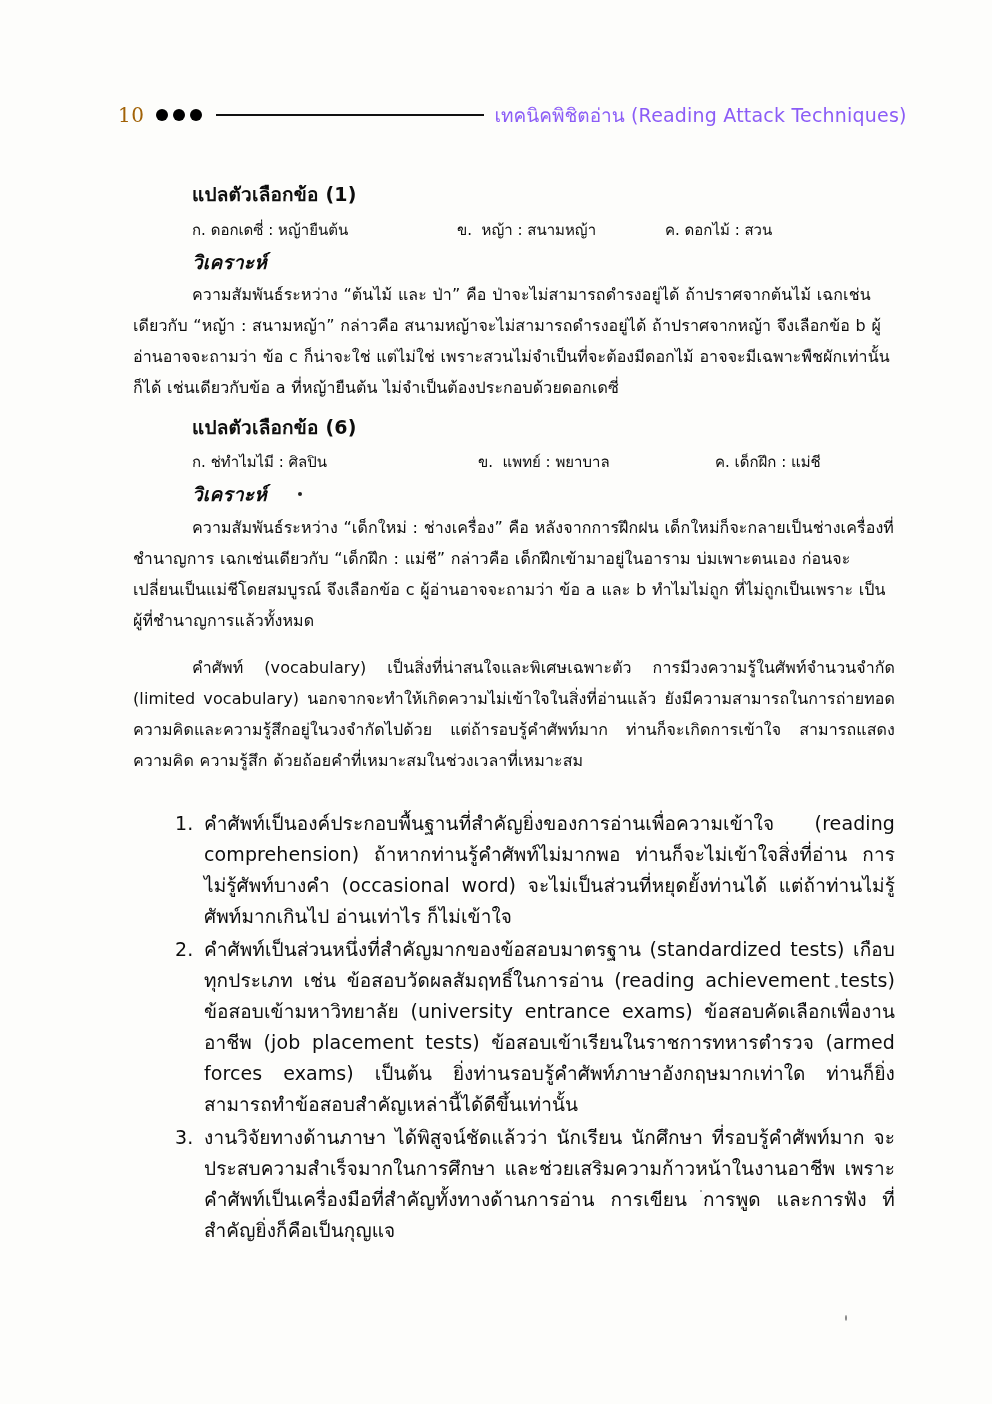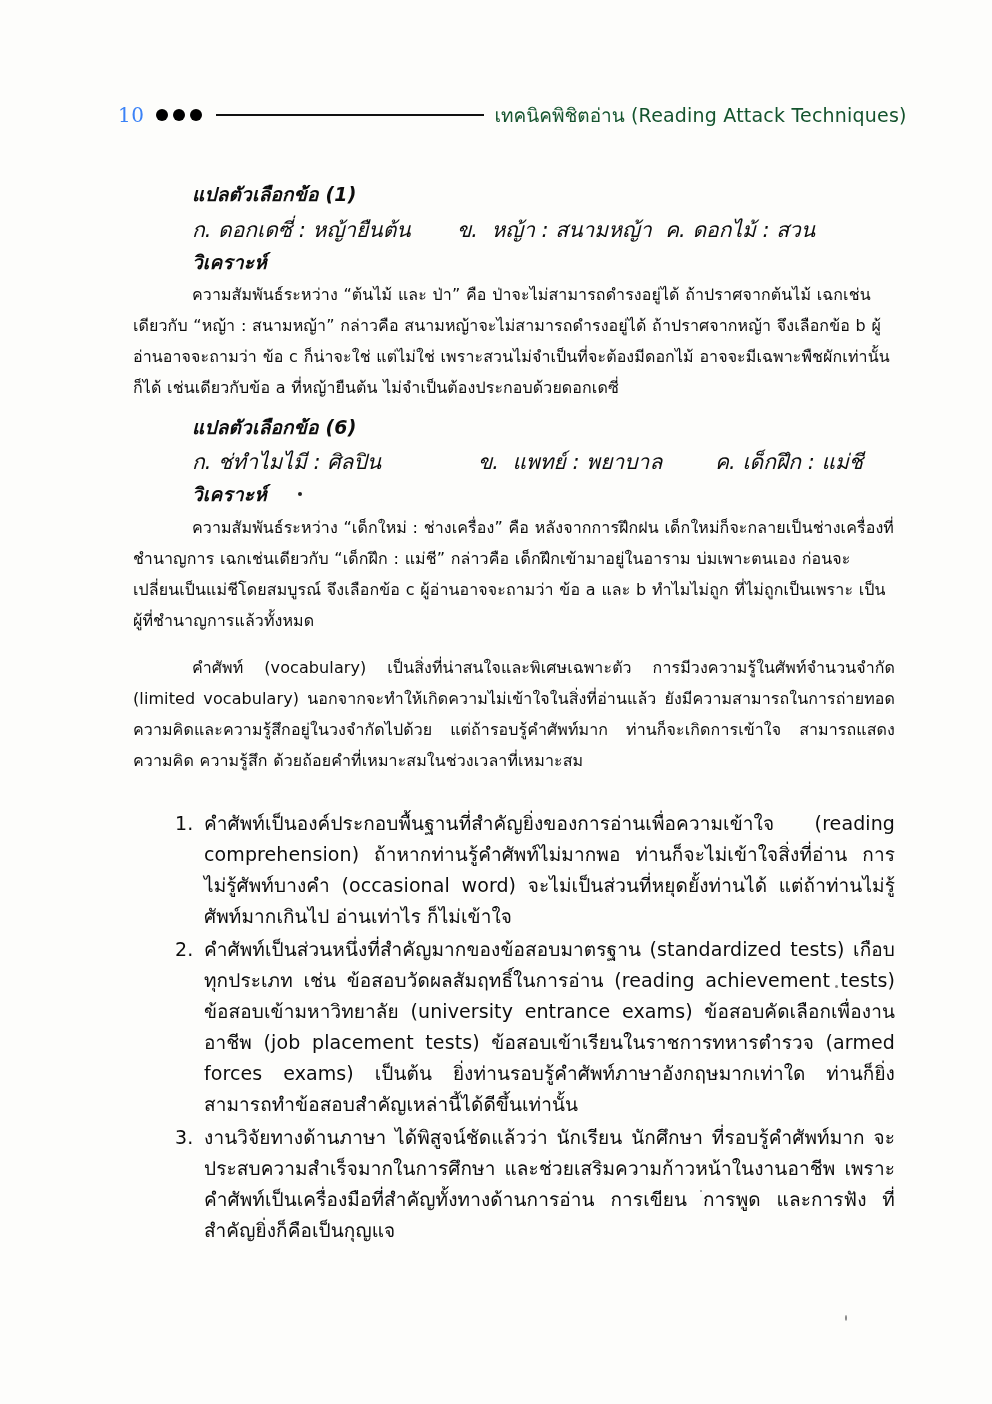--- a/index.html
+++ b/index.html
@@ -28,21 +28,21 @@
     height: 34px;
     display: flex;
     align-items: center;
     gap: 0;
   }
   .page-number {
     font-family: "DejaVu Serif", "Liberation Serif", serif;
     font-size: 20px;
     line-height: 1;
     letter-spacing: 0.5px;
-    color: #3b82f6;
+    color: #a16207;
     margin-right: 12px;
     white-space: nowrap;
   }
   .header-dots {
     display: flex;
     align-items: center;
     gap: 5px;
     margin-right: 14px;
   }
   .header-dots i {
@@ -55,54 +55,52 @@
   .header-rule {
     flex: 0 0 268px;
     height: 0;
     border-top: 2.4px solid #111;
     margin-right: 10px;
   }
   .header-title {
     font-size: 19px;
     line-height: 1.1;
     white-space: nowrap;
-    color: #14532d;
+    color: #8b5cf6;
   }
   .header-title .en {
     font-family: "DejaVu Sans", "Liberation Sans", sans-serif;
     letter-spacing: 0.2px;
   }
 
   
   .body-col {
     position: absolute;
     left: 133px;
     top: 180px;
     width: 762px;
   }
 
   .block { margin: 0; }
 
   h2.section-heading {
     font-size: 19px;
     font-weight: bold;
-    font-style: italic;
     margin: 0 0 4px 0;
     padding-left: 59px;
     line-height: 1.5;
     letter-spacing: 0.2px;
   }
 
   .options-row {
     position: relative;
     height: 34px;
-    font-size: 21px;
+    font-size: 15px;
     line-height: 34px;
     white-space: nowrap;
-    font-style: italic;
   }
   .options-row .opt {
     position: absolute;
     top: 0;
   }
 
   h3.analysis-heading {
     font-size: 19px;
     font-weight: bold;
     font-style: italic;

